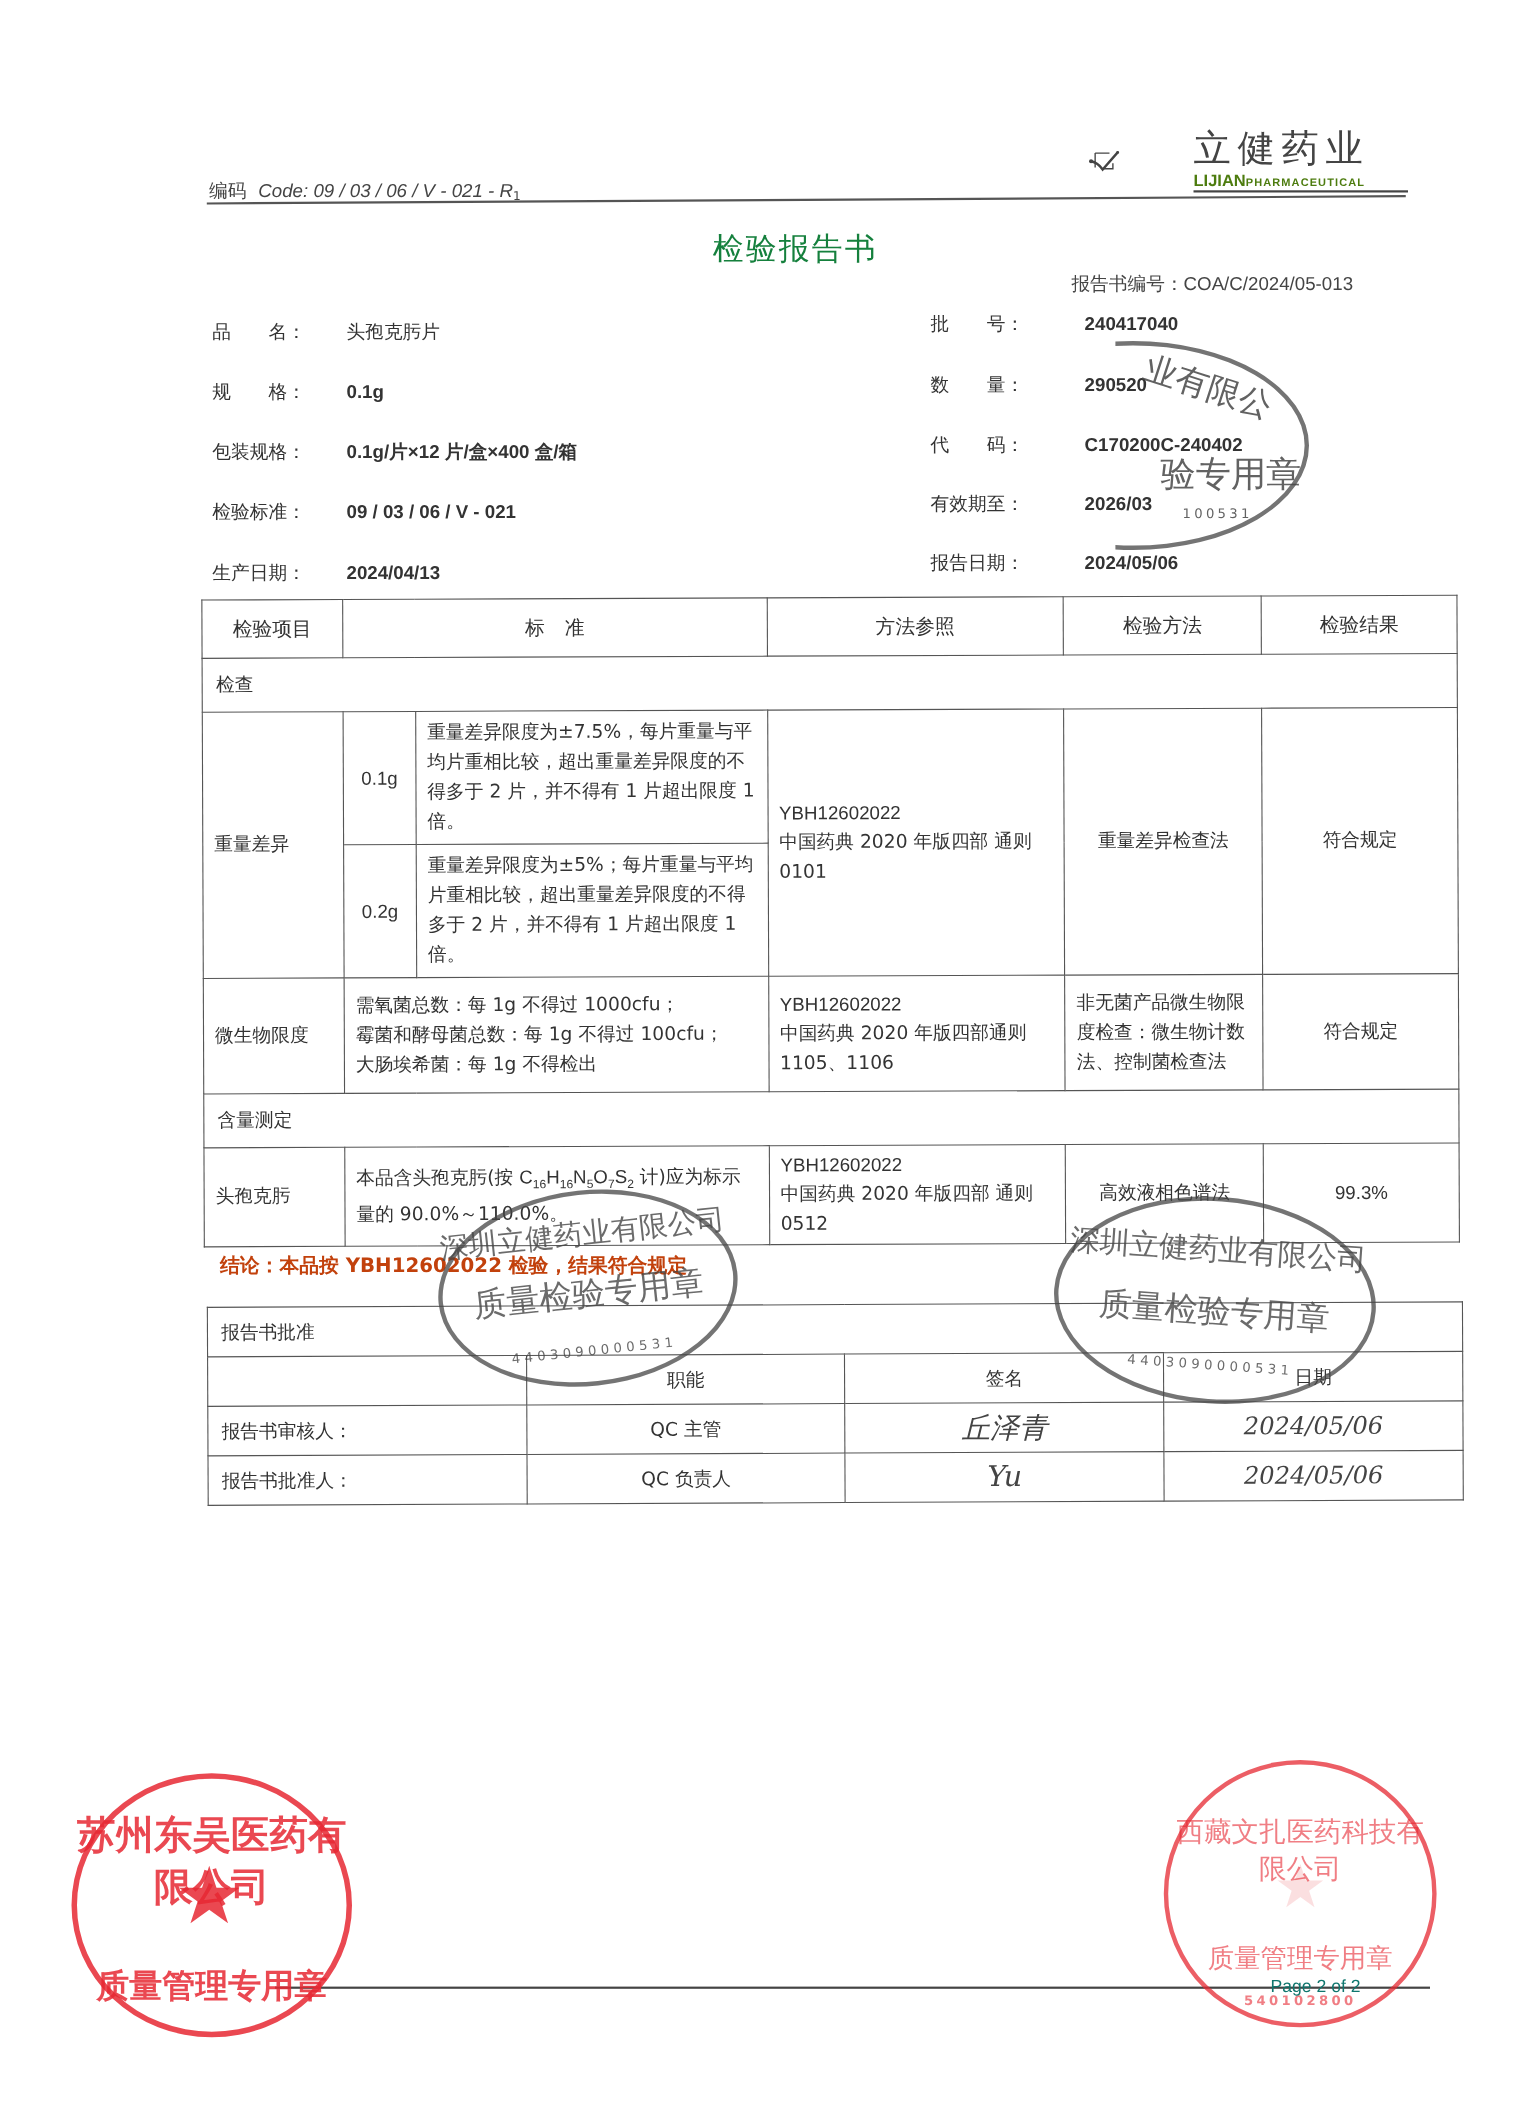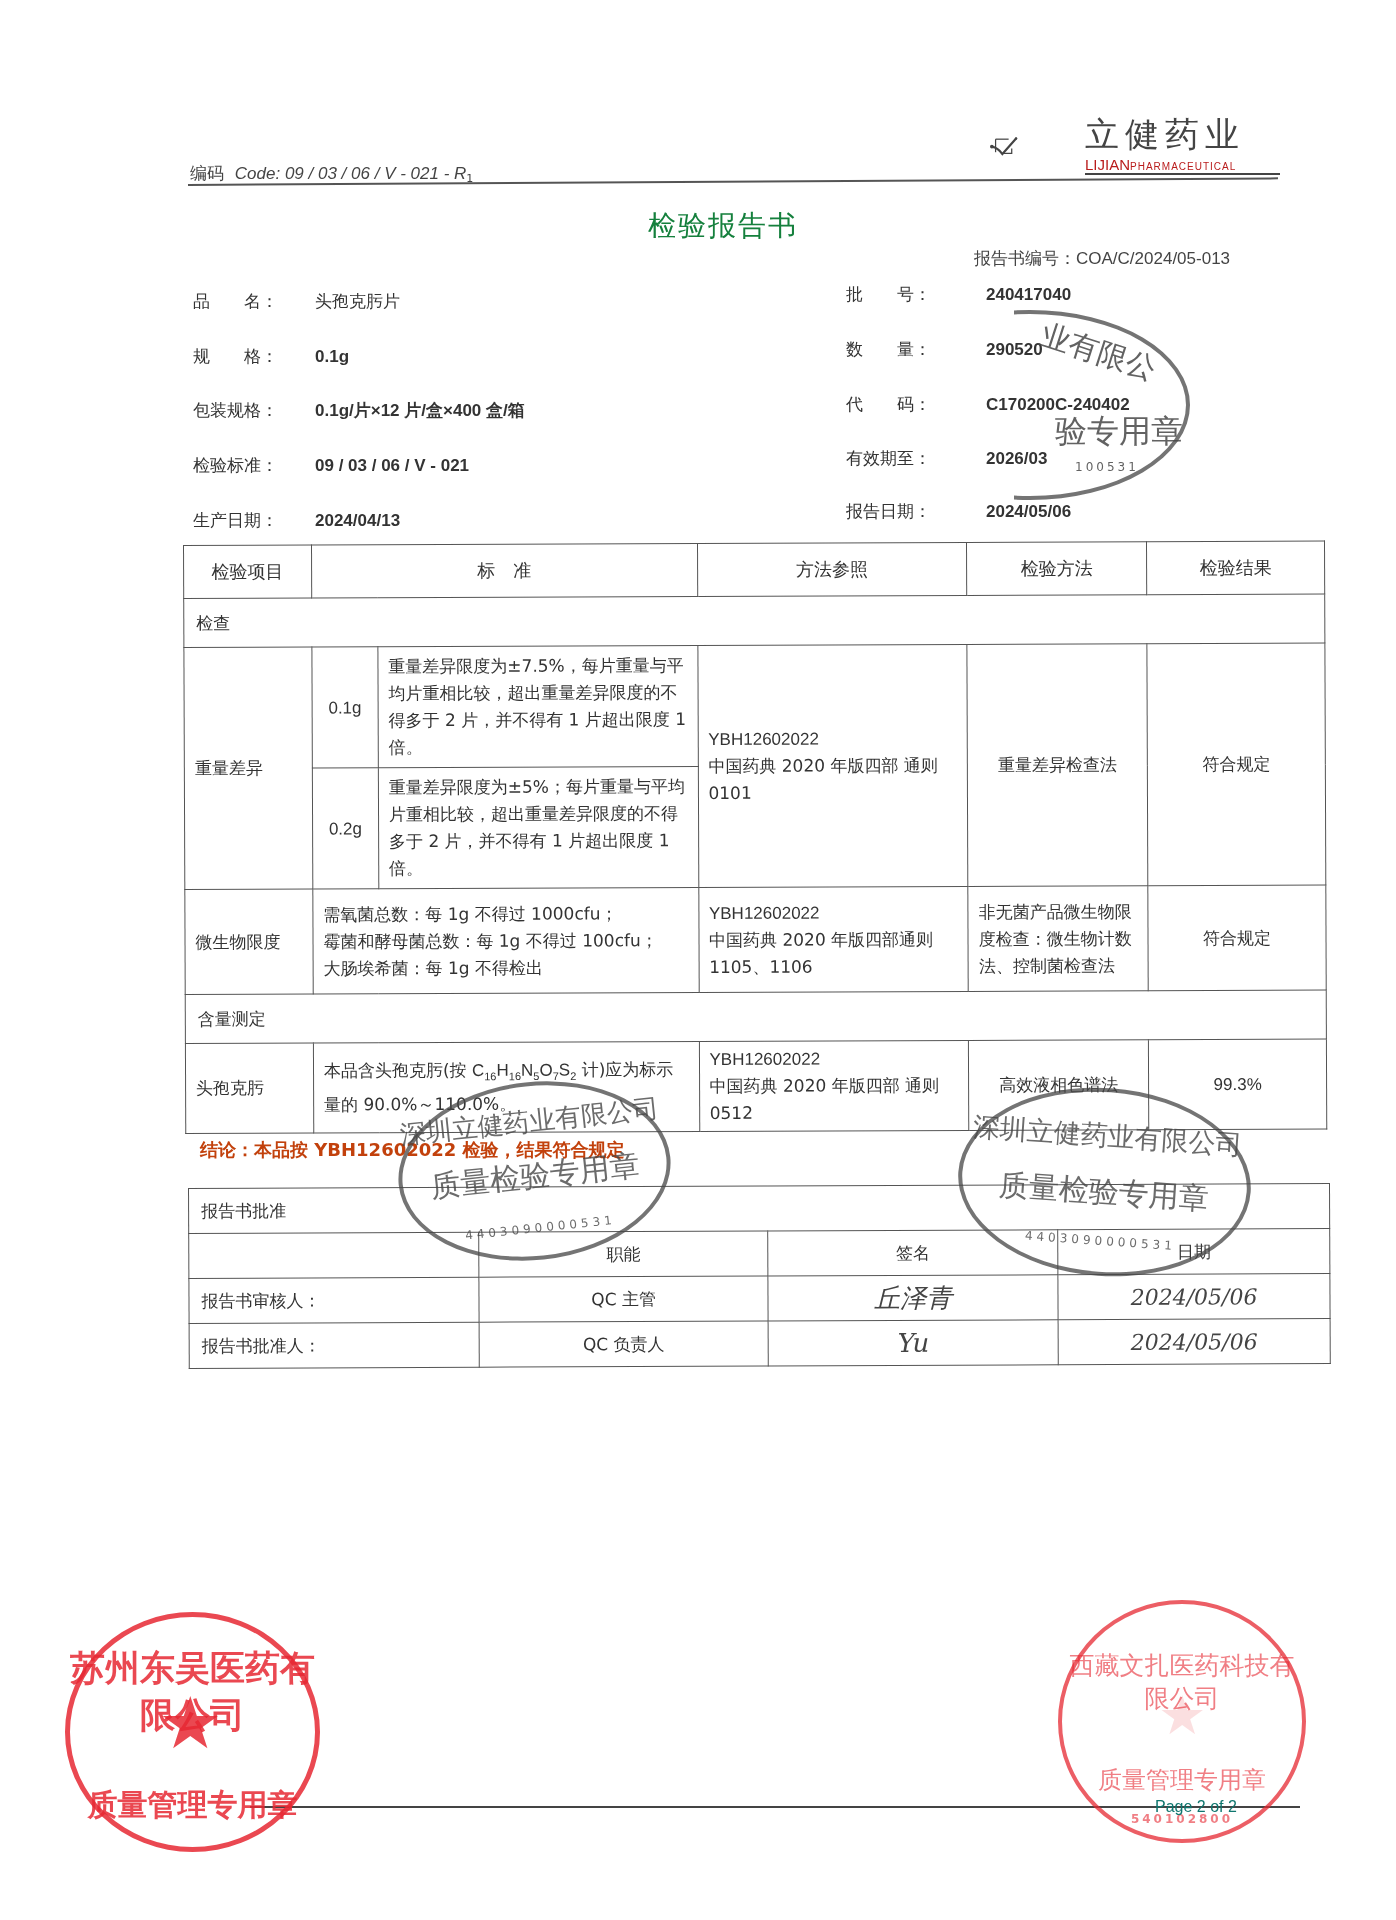--- a/index.html
+++ b/index.html
@@ -7,21 +7,21 @@
     width: 1396px; height: 1920px; background: #ffffff; position: relative; overflow: hidden;
     font-family: "DejaVu Sans", "Liberation Sans", sans-serif; color: #333;
   }
   .abs { position: absolute; }
   
   .code-line { left: 190px; top: 162px; font-size: 17px; color: #444; }
   .code-line .sub { font-size: 11px; vertical-align: -3px; }
   .header-rule { left: 188px; top: 184px; width: 1090px; height: 2px; background: #555; transform: rotate(-0.35deg); transform-origin: left; }
   .logo { left: 990px; top: 114px; width: 290px; height: 64px; }
   .logo-cn { left: 1085px; top: 112px; font-size: 34px; letter-spacing: 6px; color: #444; font-family: "DejaVu Serif", serif; }
-  .logo-en { left: 1085px; top: 156px; font-size: 15px; color: #b91c1c; font-family: "Liberation Sans", sans-serif; }
+  .logo-en { left: 1085px; top: 156px; font-size: 15px; color: #4d7c0f; font-family: "Liberation Sans", sans-serif; font-weight: bold; }
   .logo-en .small { font-size: 10px; letter-spacing: 1px; }
   .doc-title { left: 648px; top: 207px; font-size: 28px; color: #15803d; letter-spacing: 2px; }
   .report-no { left: 974px; top: 247px; font-size: 17px; color: #444; }
 
   
   .field { font-size: 17px; color: #333; }
   .field .lbl { display: inline-block; width: 122px; }
   .field .val { font-family: "Liberation Sans", sans-serif; font-weight: bold; color: #333; }
   .field .val.cn { font-family: "DejaVu Sans", sans-serif; font-weight: normal; }
 

